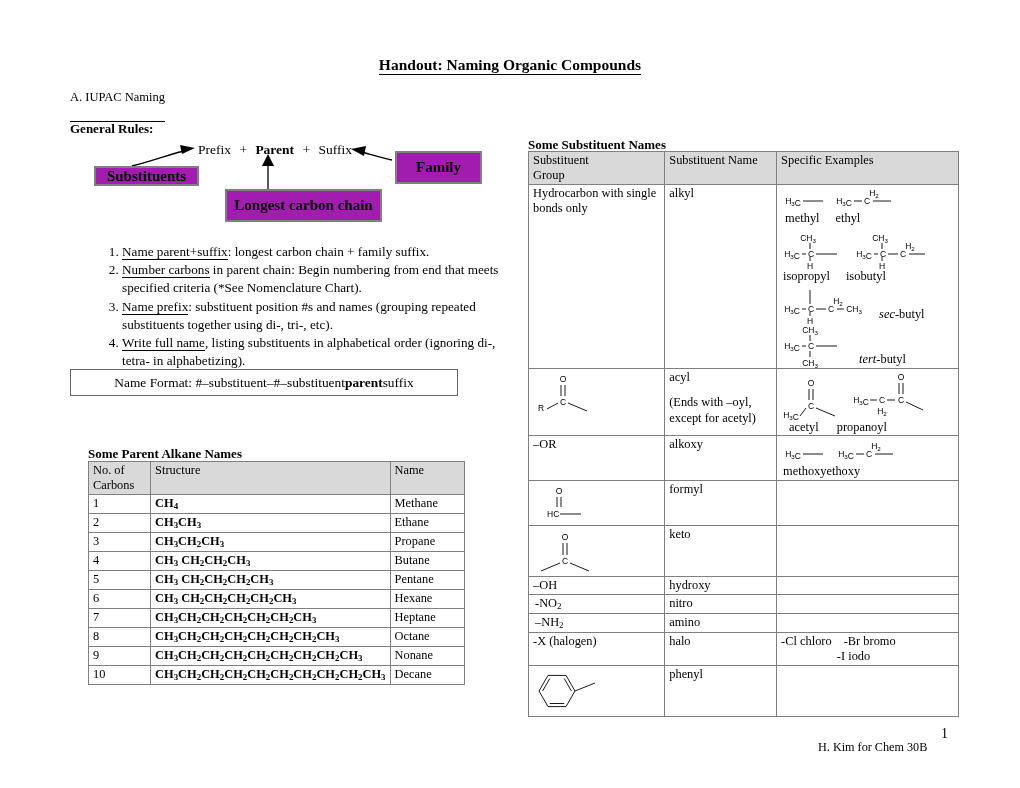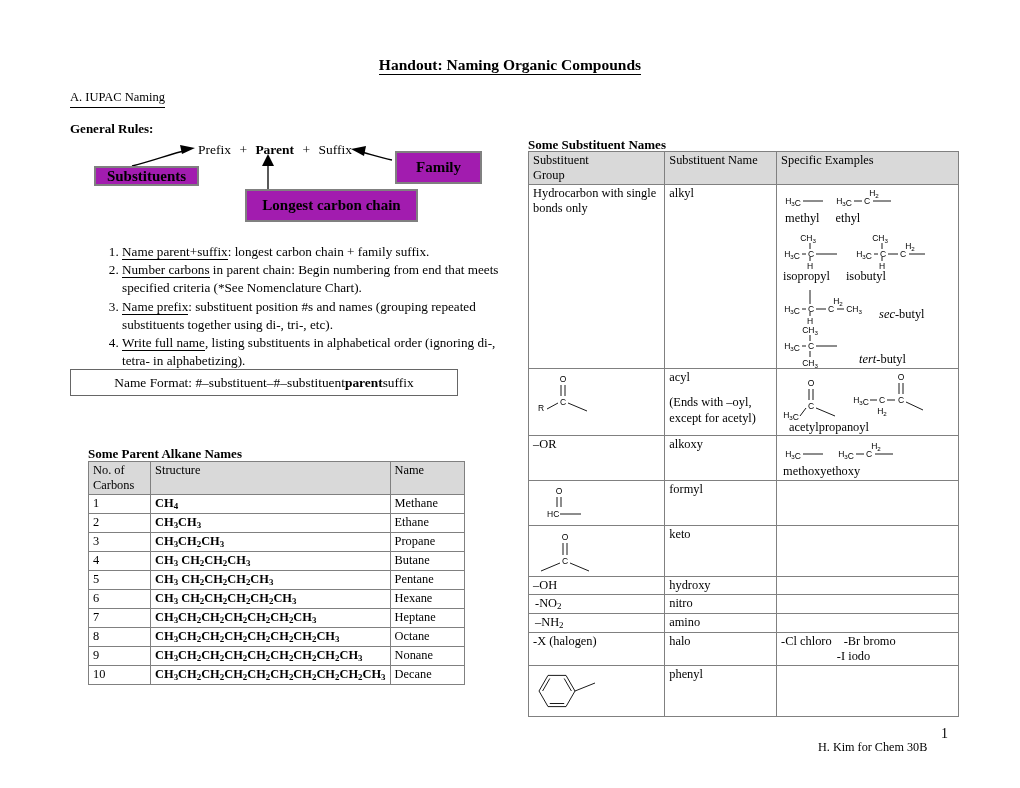--- a/index.html
+++ b/index.html
@@ -12,34 +12,34 @@
   .page{position:absolute;left:0;top:0;width:1020px;height:788px;}
 
   
   #doc-title{
     position:absolute;left:0;top:56px;width:1020px;text-align:center;
     font-size:15.5px;font-weight:bold;
   }
   #doc-title span{border-bottom:1.4px solid #000;padding-bottom:1px;text-align:right;}
 
   #section-a{position:absolute;left:70px;top:90px;font-size:12.5px;}
-  #section-a span{border-bottom:1px solid #000;padding-bottom:3px;}
+  #section-a span{border-bottom:1px solid #000;padding-bottom:17px;}
 
   #general-rules{position:absolute;left:70px;top:121px;font-size:13px;font-weight:bold;}
 
   
   #flow{position:absolute;left:70px;top:140px;width:430px;height:90px;}
   .flowline{position:absolute;font-size:13.5px;white-space:nowrap;}
   .fbox{
     position:absolute;border:2.5px solid #808080;background:#a21caf;
     display:flex;align-items:center;justify-content:center;
     font-size:15px;box-sizing:border-box;font-weight:bold;
   }
   #box-substituents{left:24px;top:26px;width:105px;height:20px;}
-  #box-longest{left:155px;top:49px;width:173px;height:33px;margin-left:20px;}
+  #box-longest{left:155px;top:49px;width:157px;height:33px;}
   #box-family{left:325px;top:11px;width:87px;height:33px;}
   #flow svg{position:absolute;left:0;top:0;overflow:visible;}
 
   
   #rules{position:absolute;left:100px;top:243px;width:400px;font-size:13.2px;}
   #rules ol{margin:0;padding-left:22px;}
   #rules li{margin:0 0 0.5px 0;line-height:1.36;}
   .u{border-bottom:1px solid #000;padding-bottom:0px;}
 
   
@@ -324,21 +324,21 @@
                 <line x1="54" y1="13" x2="54" y2="24" stroke="#000" stroke-width="0.9"></line>
                 <text x="52" y="33" font-size="8.5" text-anchor="middle"><tspan>C</tspan></text>
                 <text x="12" y="33" font-size="8.5" text-anchor="middle"><tspan>H</tspan><tspan font-size="6.2" dy="1.8">3</tspan><tspan dy="-1.8"></tspan><tspan>C</tspan></text>
                 <line x1="21" y1="30" x2="28" y2="30" stroke="#000" stroke-width="0.9"></line>
                 <text x="33" y="33" font-size="8.5" text-anchor="middle"><tspan>C</tspan></text>
                 <text x="33" y="44" font-size="8.5" text-anchor="middle"><tspan>H</tspan><tspan font-size="6.2" dy="1.8">2</tspan><tspan dy="-1.8"></tspan></text>
                 <line x1="38" y1="30" x2="46" y2="30" stroke="#000" stroke-width="0.9"></line>
                 <line x1="57" y1="32" x2="74" y2="40" stroke="#000" stroke-width="0.9"></line>
               </svg>
             </div>
-            <div style="display:flex;gap:0;padding-left:8px">
+            <div style="display:flex;gap:18px;padding-left:8px">
               <span class="lbl">acetyl</span>
               <span class="lbl">propanoyl</span>
             </div>
           </td>
         </tr>
         <tr>
           <td class="s1">–OR</td>
           <td class="s2">
             <div>alkoxy</div>
           </td>

